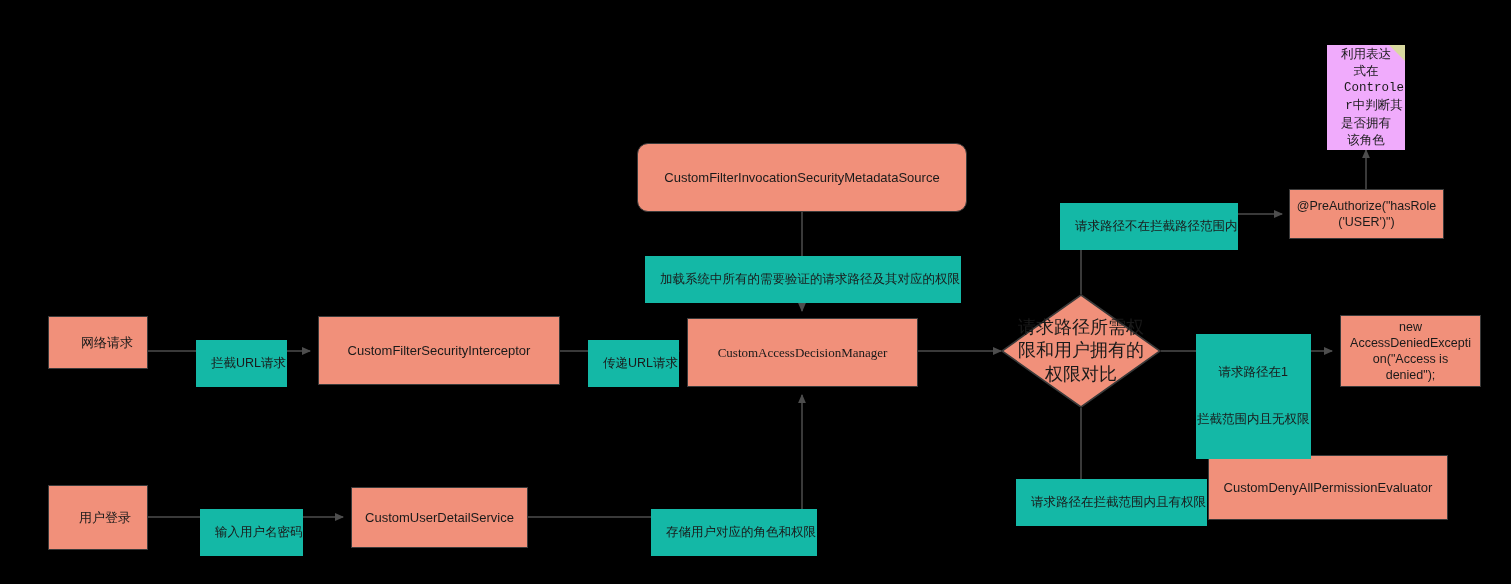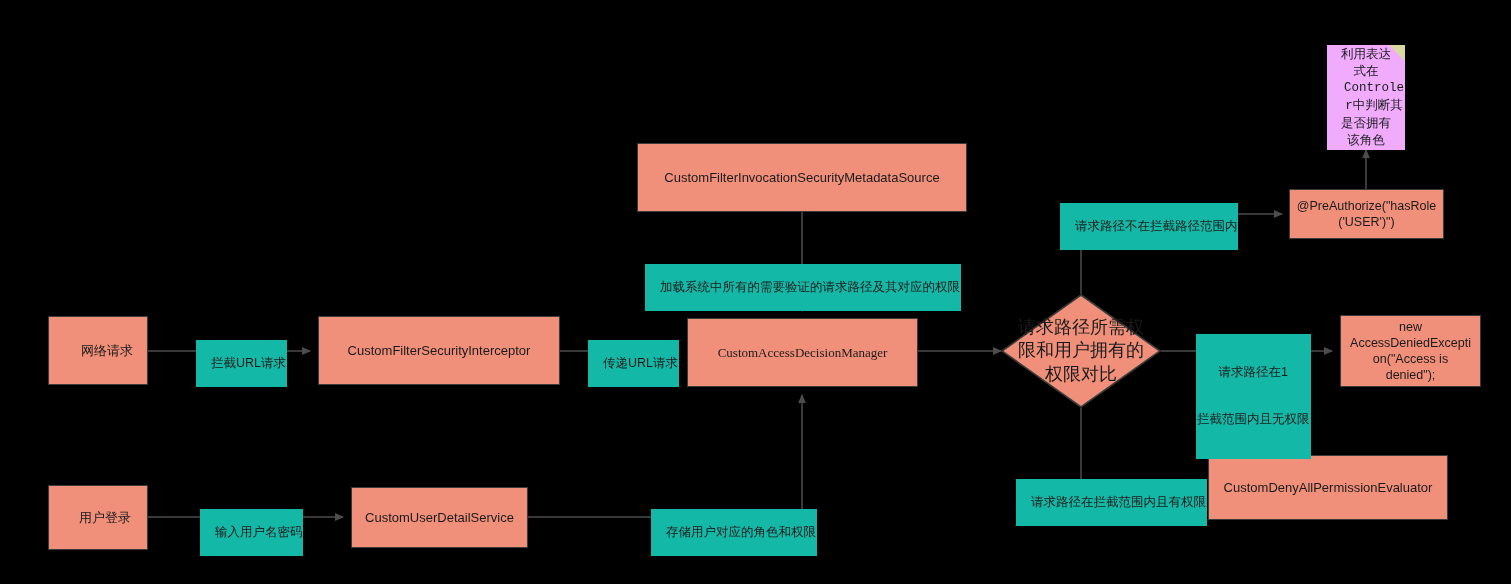--- a/index.html
+++ b/index.html
@@ -126,29 +126,29 @@
 
     <line x1="1081" y1="408" x2="1081" y2="487" stroke="#4d4d4d" stroke-width="1.5"></line>
     <line x1="1081" y1="487" x2="1200" y2="487" stroke="#4d4d4d" stroke-width="1.5" marker-end="url(#arrow)"></line>
 
     <line x1="148" y1="517" x2="343" y2="517" stroke="#4d4d4d" stroke-width="1.5" marker-end="url(#arrow)"></line>
 
     <line x1="528" y1="517" x2="802" y2="517" stroke="#4d4d4d" stroke-width="1.5"></line>
     <line x1="802" y1="517" x2="802" y2="395" stroke="#4d4d4d" stroke-width="1.5" marker-end="url(#arrow)"></line>
   </svg>
 
-  <div class="node cjk" style="left:48px; top:316px; width:100px; height:69px;padding-left:24px;">
+  <div class="node cjk" style="left:48px; top:316px; width:100px; height:53px;padding-left:24px;">
     <span>网络请求</span>
   </div>
 
   <div class="node" style="left:318px; top:316px; width:242px; height:69px;">
     <span>CustomFilterSecurityInterceptor</span>
   </div>
 
-  <div class="node" style="left:637px; top:143px; width:330px; height:69px;">
+  <div class="node" style="left:637px; top:143px; width:330px; height:69px;border-radius:11px;">
     <span>CustomFilterInvocationSecurityMetadataSource</span>
   </div>
 
   <div class="node" style="left:687px; top:318px; width:231px; height:69px;font-family:Liberation Serif, serif;">
     <span>CustomAccessDecisionManager</span>
   </div>
 
   <div class="diamond-wrap" style="left:1001px; top:294px; width:160px; height:114px;">
     <svg class="diamond-shape" viewBox="0 0 160 114" preserveAspectRatio="none">
       <polygon points="80,1 159,57 80,113 1,57" fill="#f1907a" stroke="#3a3a3a" stroke-width="1.6"></polygon>
@@ -189,21 +189,21 @@
   </div>
 
   <div class="edge-label" style="left:196px; top:340px;">
     <span>拦截URL请求</span>
   </div>
 
   <div class="edge-label" style="left:588px; top:340px;">
     <span>传递URL请求</span>
   </div>
 
-  <div class="edge-label" style="left:645px; top:264px;">
+  <div class="edge-label" style="left:645px; top:256px;">
     <span>加载系统中所有的需要验证的请求路径及其对应的权限</span>
   </div>
 
   <div class="edge-label" style="left:1060px; top:203px;">
     <span>请求路径不在拦截路径范围内</span>
   </div>
 
   <div class="edge-label" style="left:1196px; top:334px;">
     <div>请求路径在1</div>
     <div>拦截范围内且无权限</div>

